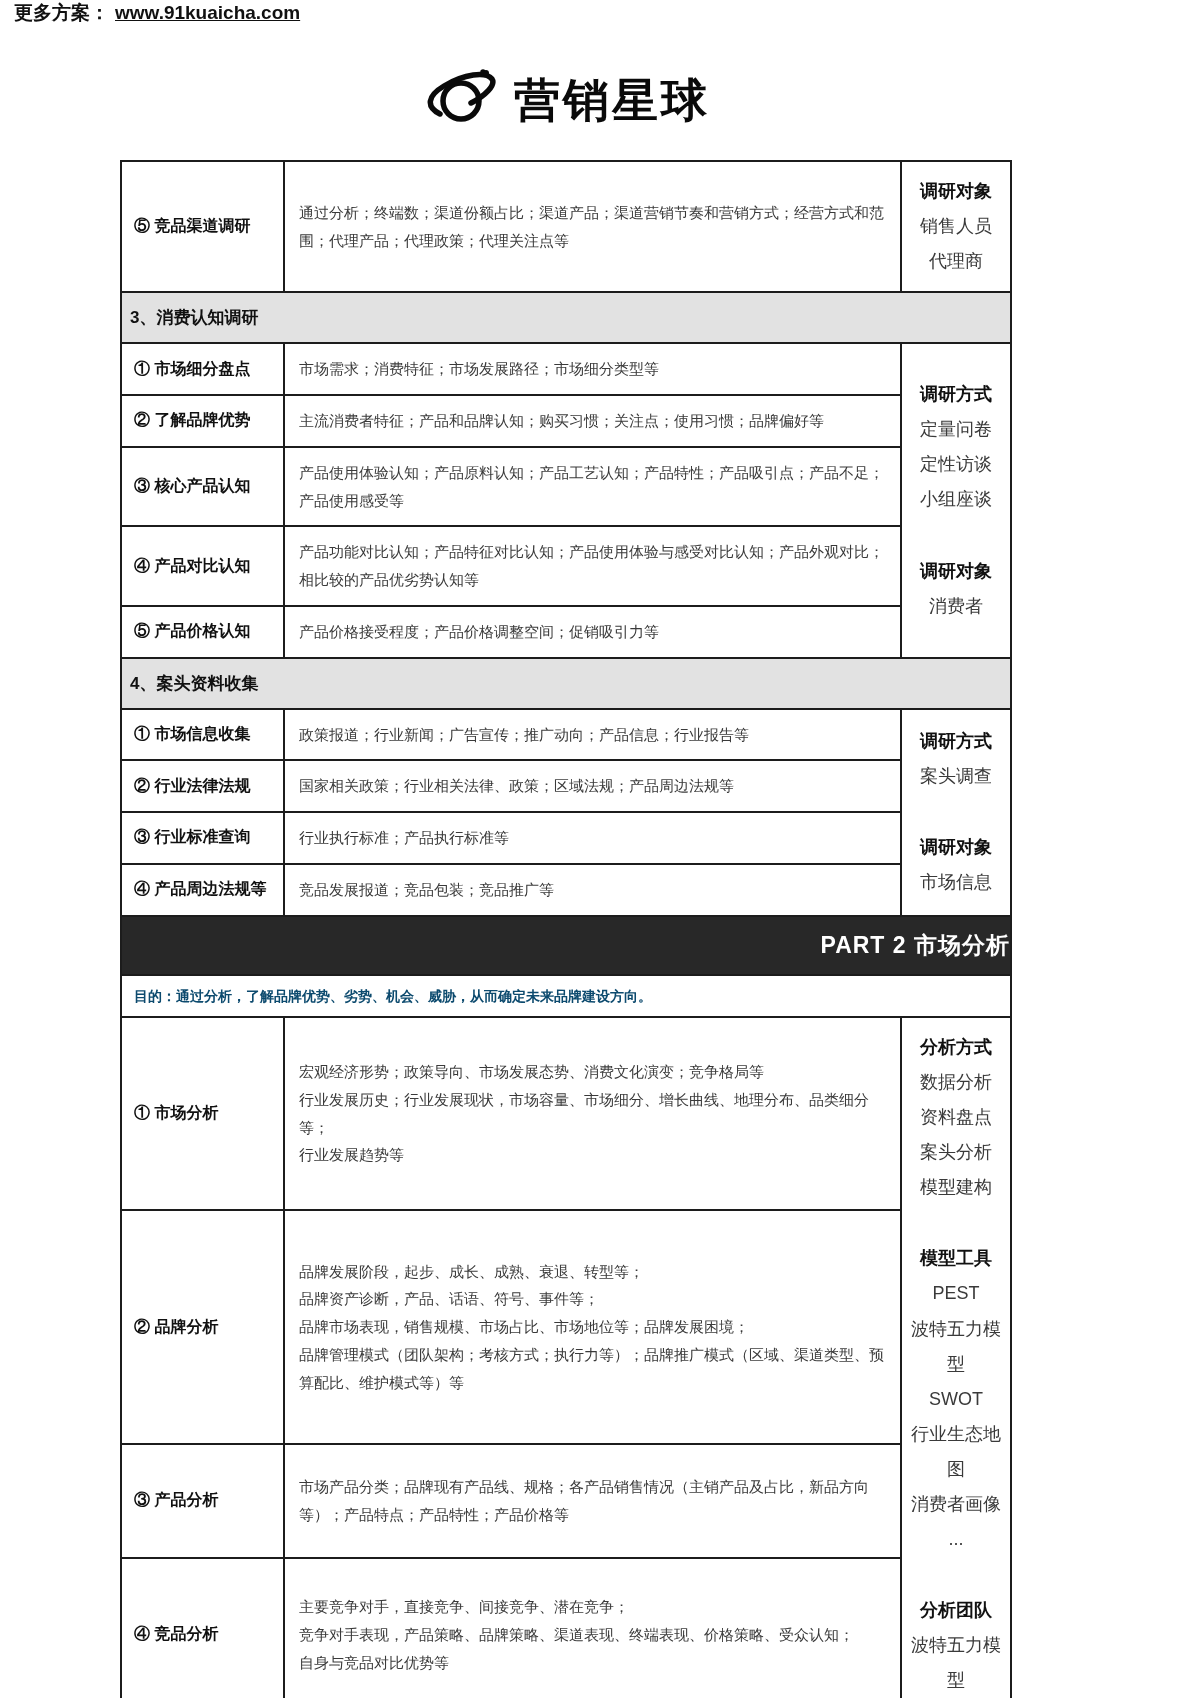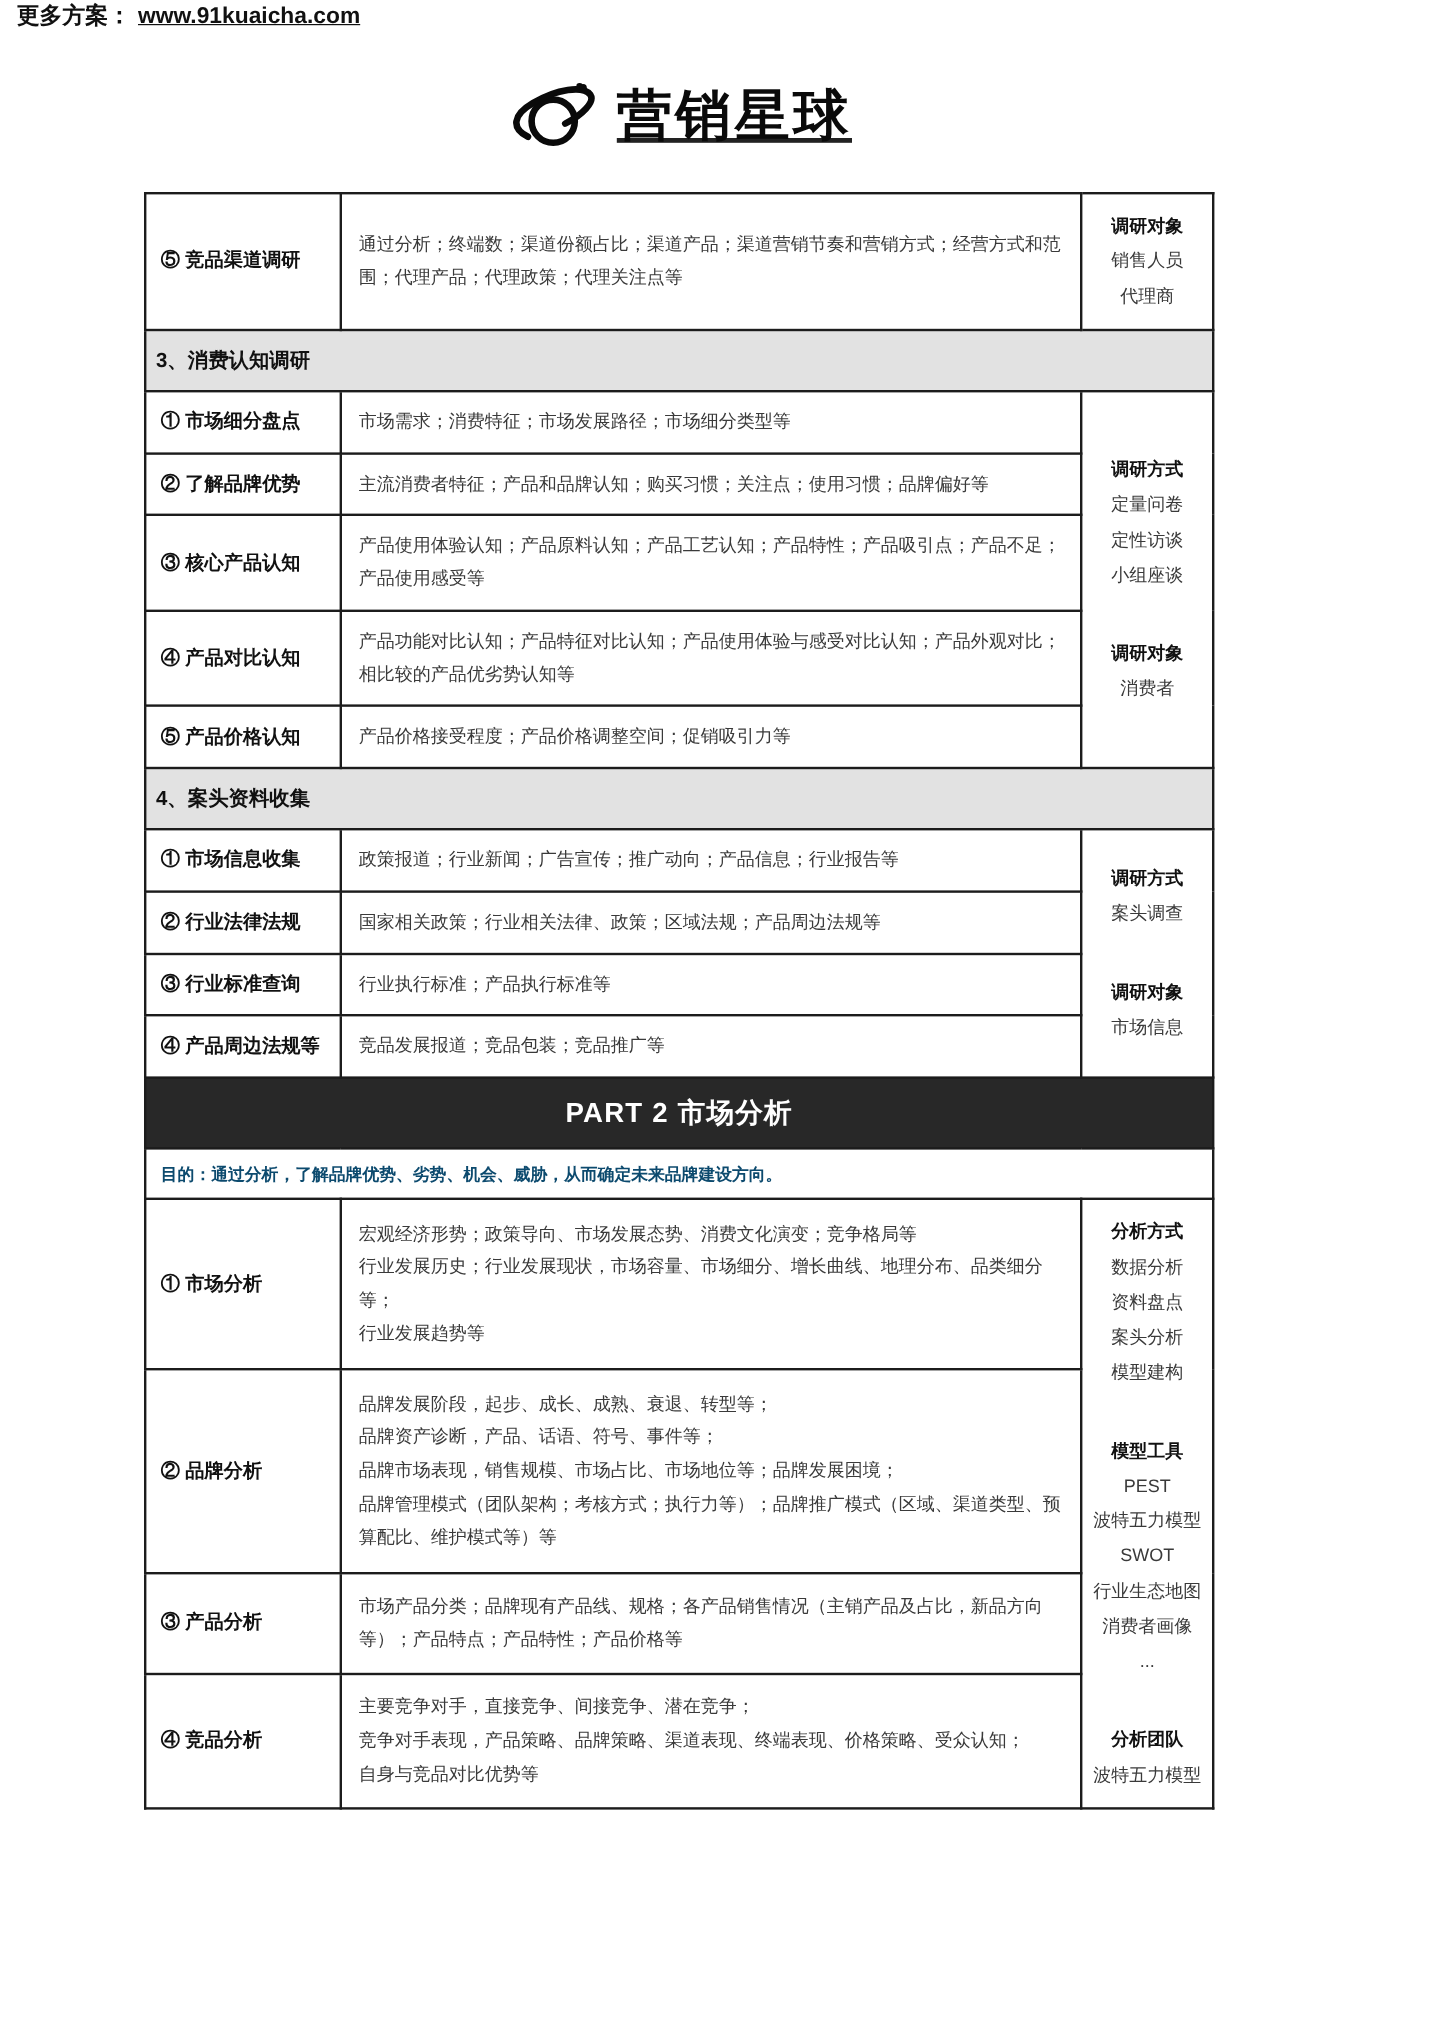--- a/index.html
+++ b/index.html
@@ -9,21 +9,21 @@
     font-family:"Liberation Sans", sans-serif;
     color:#222; position:relative; overflow:hidden;
   }
   .top-header {
     padding:0 0 0 14px;
     font-size:19px; font-weight:bold; color:#111;
   }
   .top-header .url { text-decoration:underline; margin-left:6px; }
   .logo-row {
     width:890px; margin:40px 0 28px 120px;
-    display:flex; align-items:flex-start; justify-content:center; gap:16px;text-decoration:underline;
+    display:flex; align-items:flex-end; justify-content:center; gap:16px;
   }
   .logo-icon { width:78px; height:66px; flex:0 0 auto; }
   .logo-text {
     font-size:46px; font-weight:900; color:#0a0a0a; letter-spacing:3px;
     white-space:nowrap;
   }
   table.main {
     width:890px; margin-left:120px;
     border-collapse:collapse; table-layout:fixed;
   }
@@ -31,31 +31,31 @@
   td.label {
     font-weight:bold; font-size:16px; color:#111;
     padding:10px 8px 10px 12px;
   }
   td.content {
     font-size:15px; color:#3a3a3a;
     padding:11px 14px; line-height:1.85;
   }
   td.content .line { display:block; }
   td.side {
-    text-align:center; font-size:15px; color:#3a3a3a;
+    text-align:center; font-size:18px; color:#3a3a3a;
     padding:12px 8px; line-height:1.95;
   }
   .side-title { font-weight:bold; color:#111; }
   .side-group + .side-group { margin-top:36px; }
   tr.section-header td {
     background:#e2e2e2; font-weight:bold; font-size:17px;
     color:#111; padding:13px 8px;
   }
   tr.banner td {
-    background:#282828; color:#ffffff; text-align:center;
+    background:#282828; color:#ffffff; text-align:right;
     font-size:23px; font-weight:bold; padding:13px 0;
     letter-spacing:1px;
   }
   tr.purpose td {
     font-size:14px; font-weight:bold; color:#0c4a6e;
     padding:9px 12px; line-height:1.6;
   }
 </style>
 </head>
 <body>

